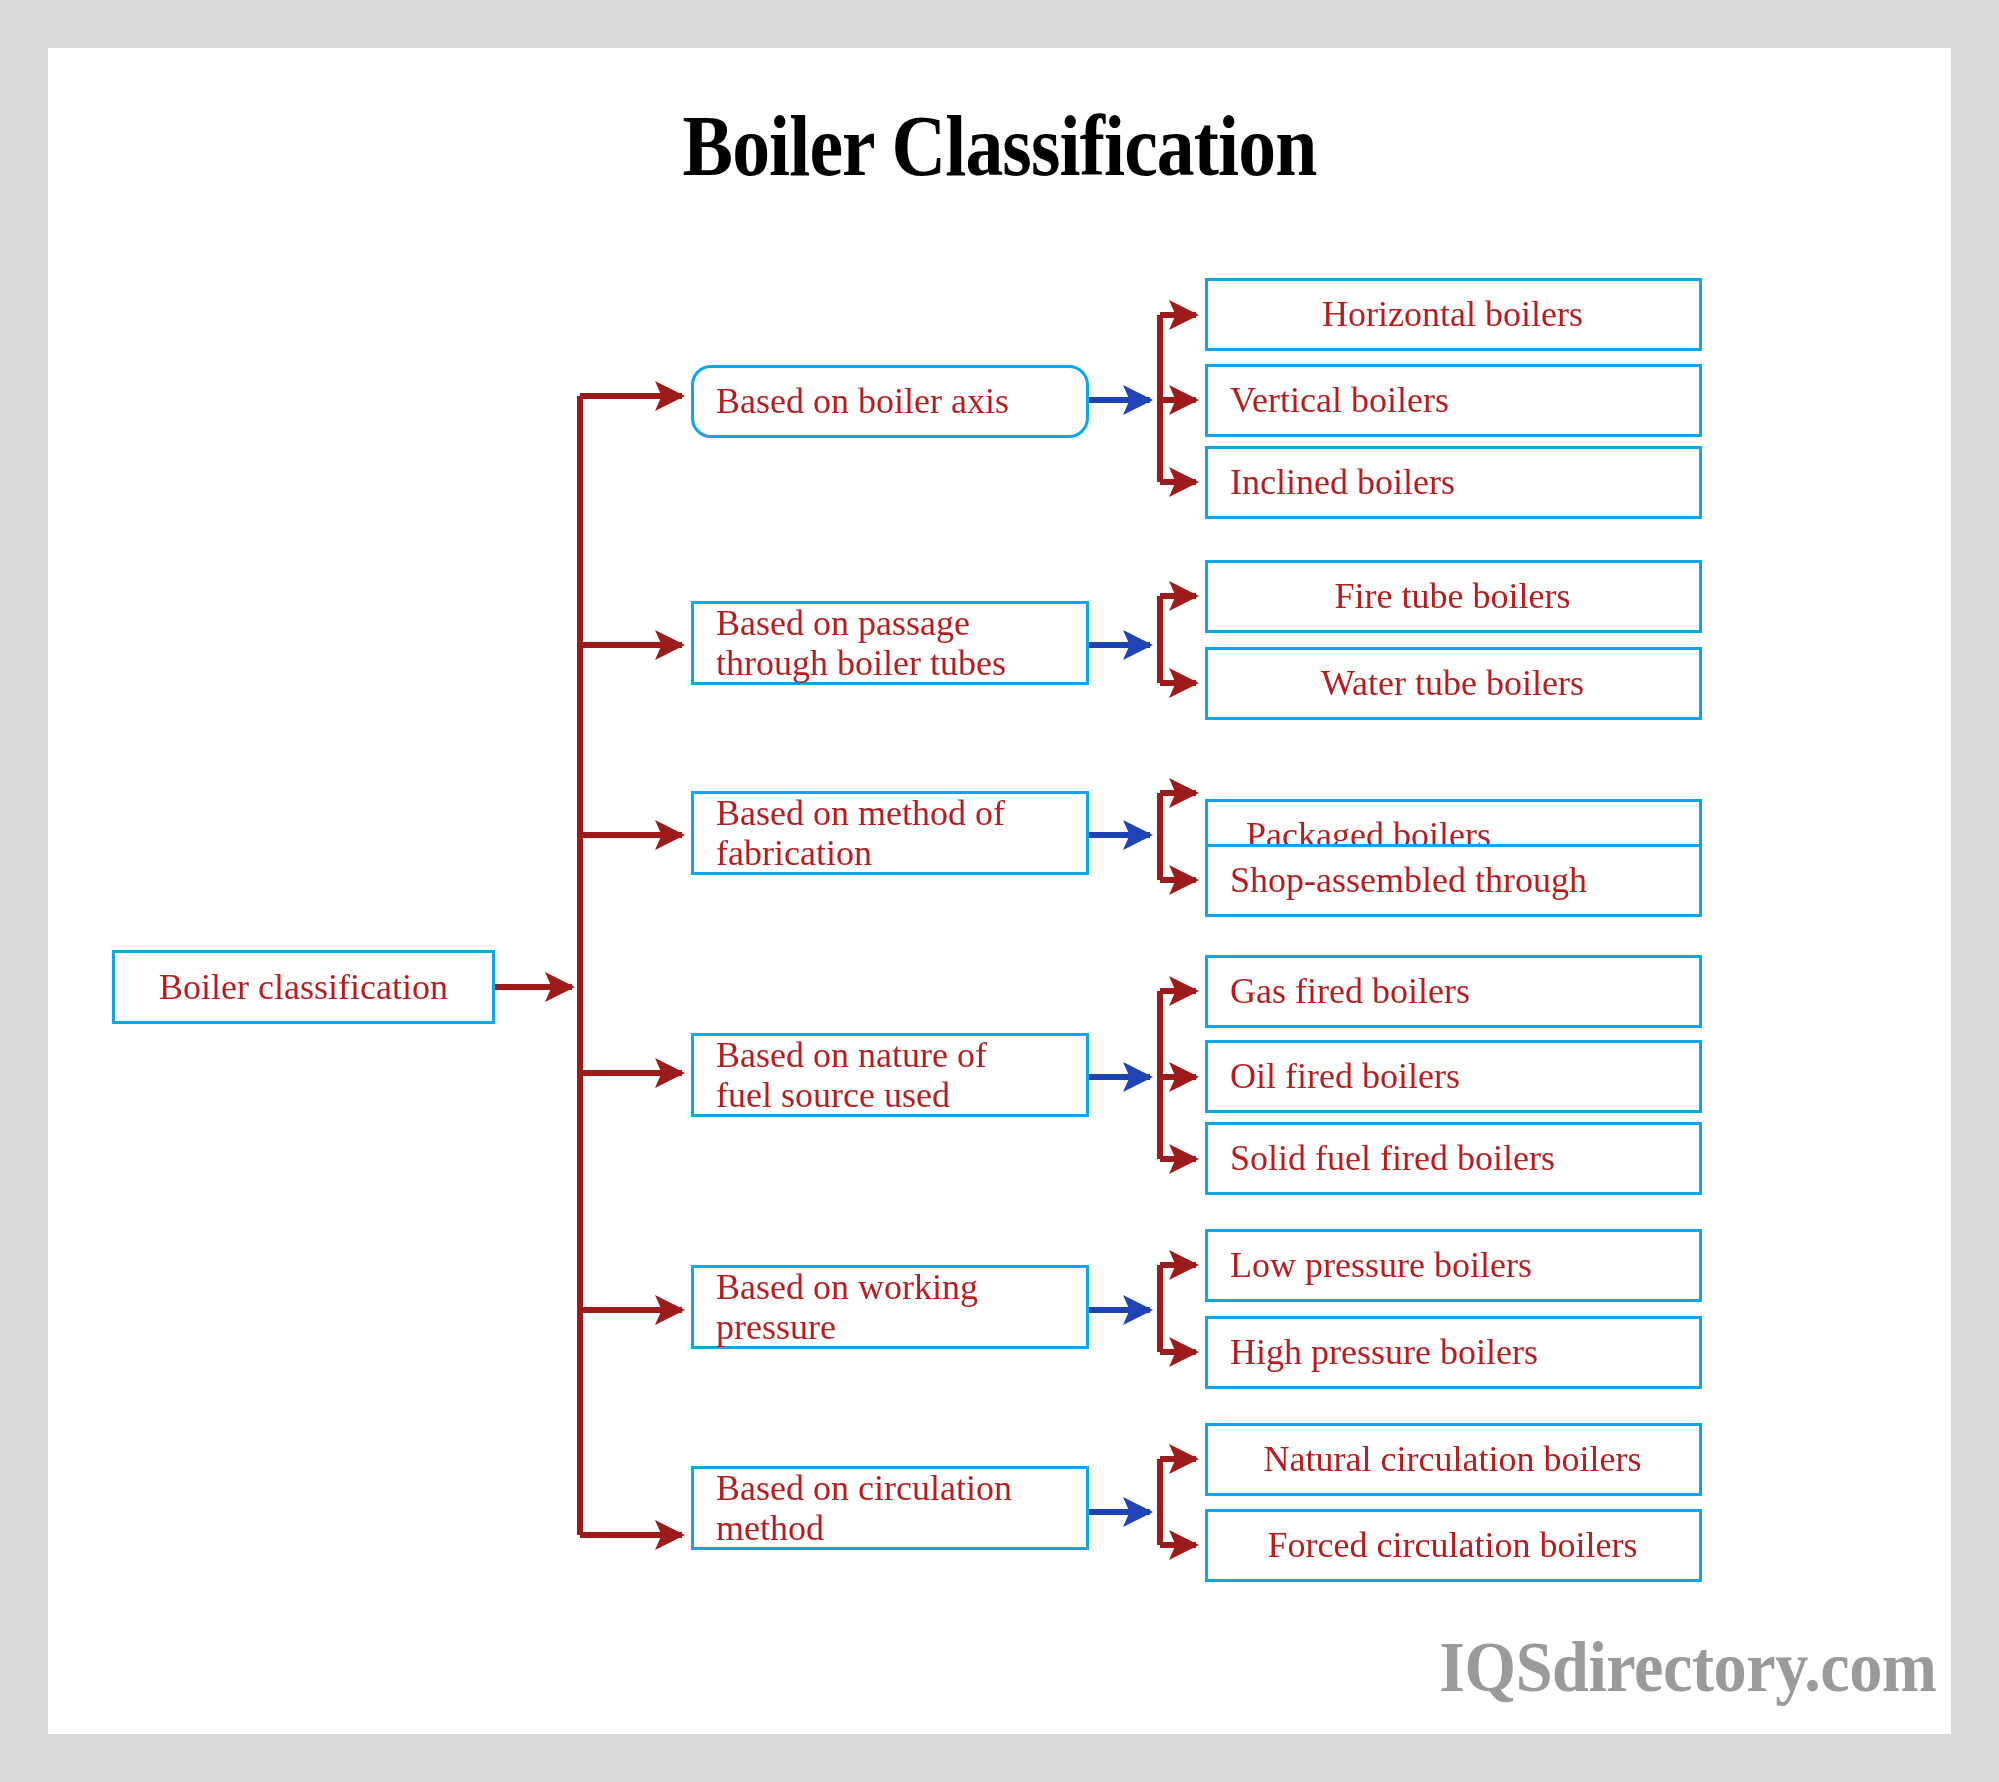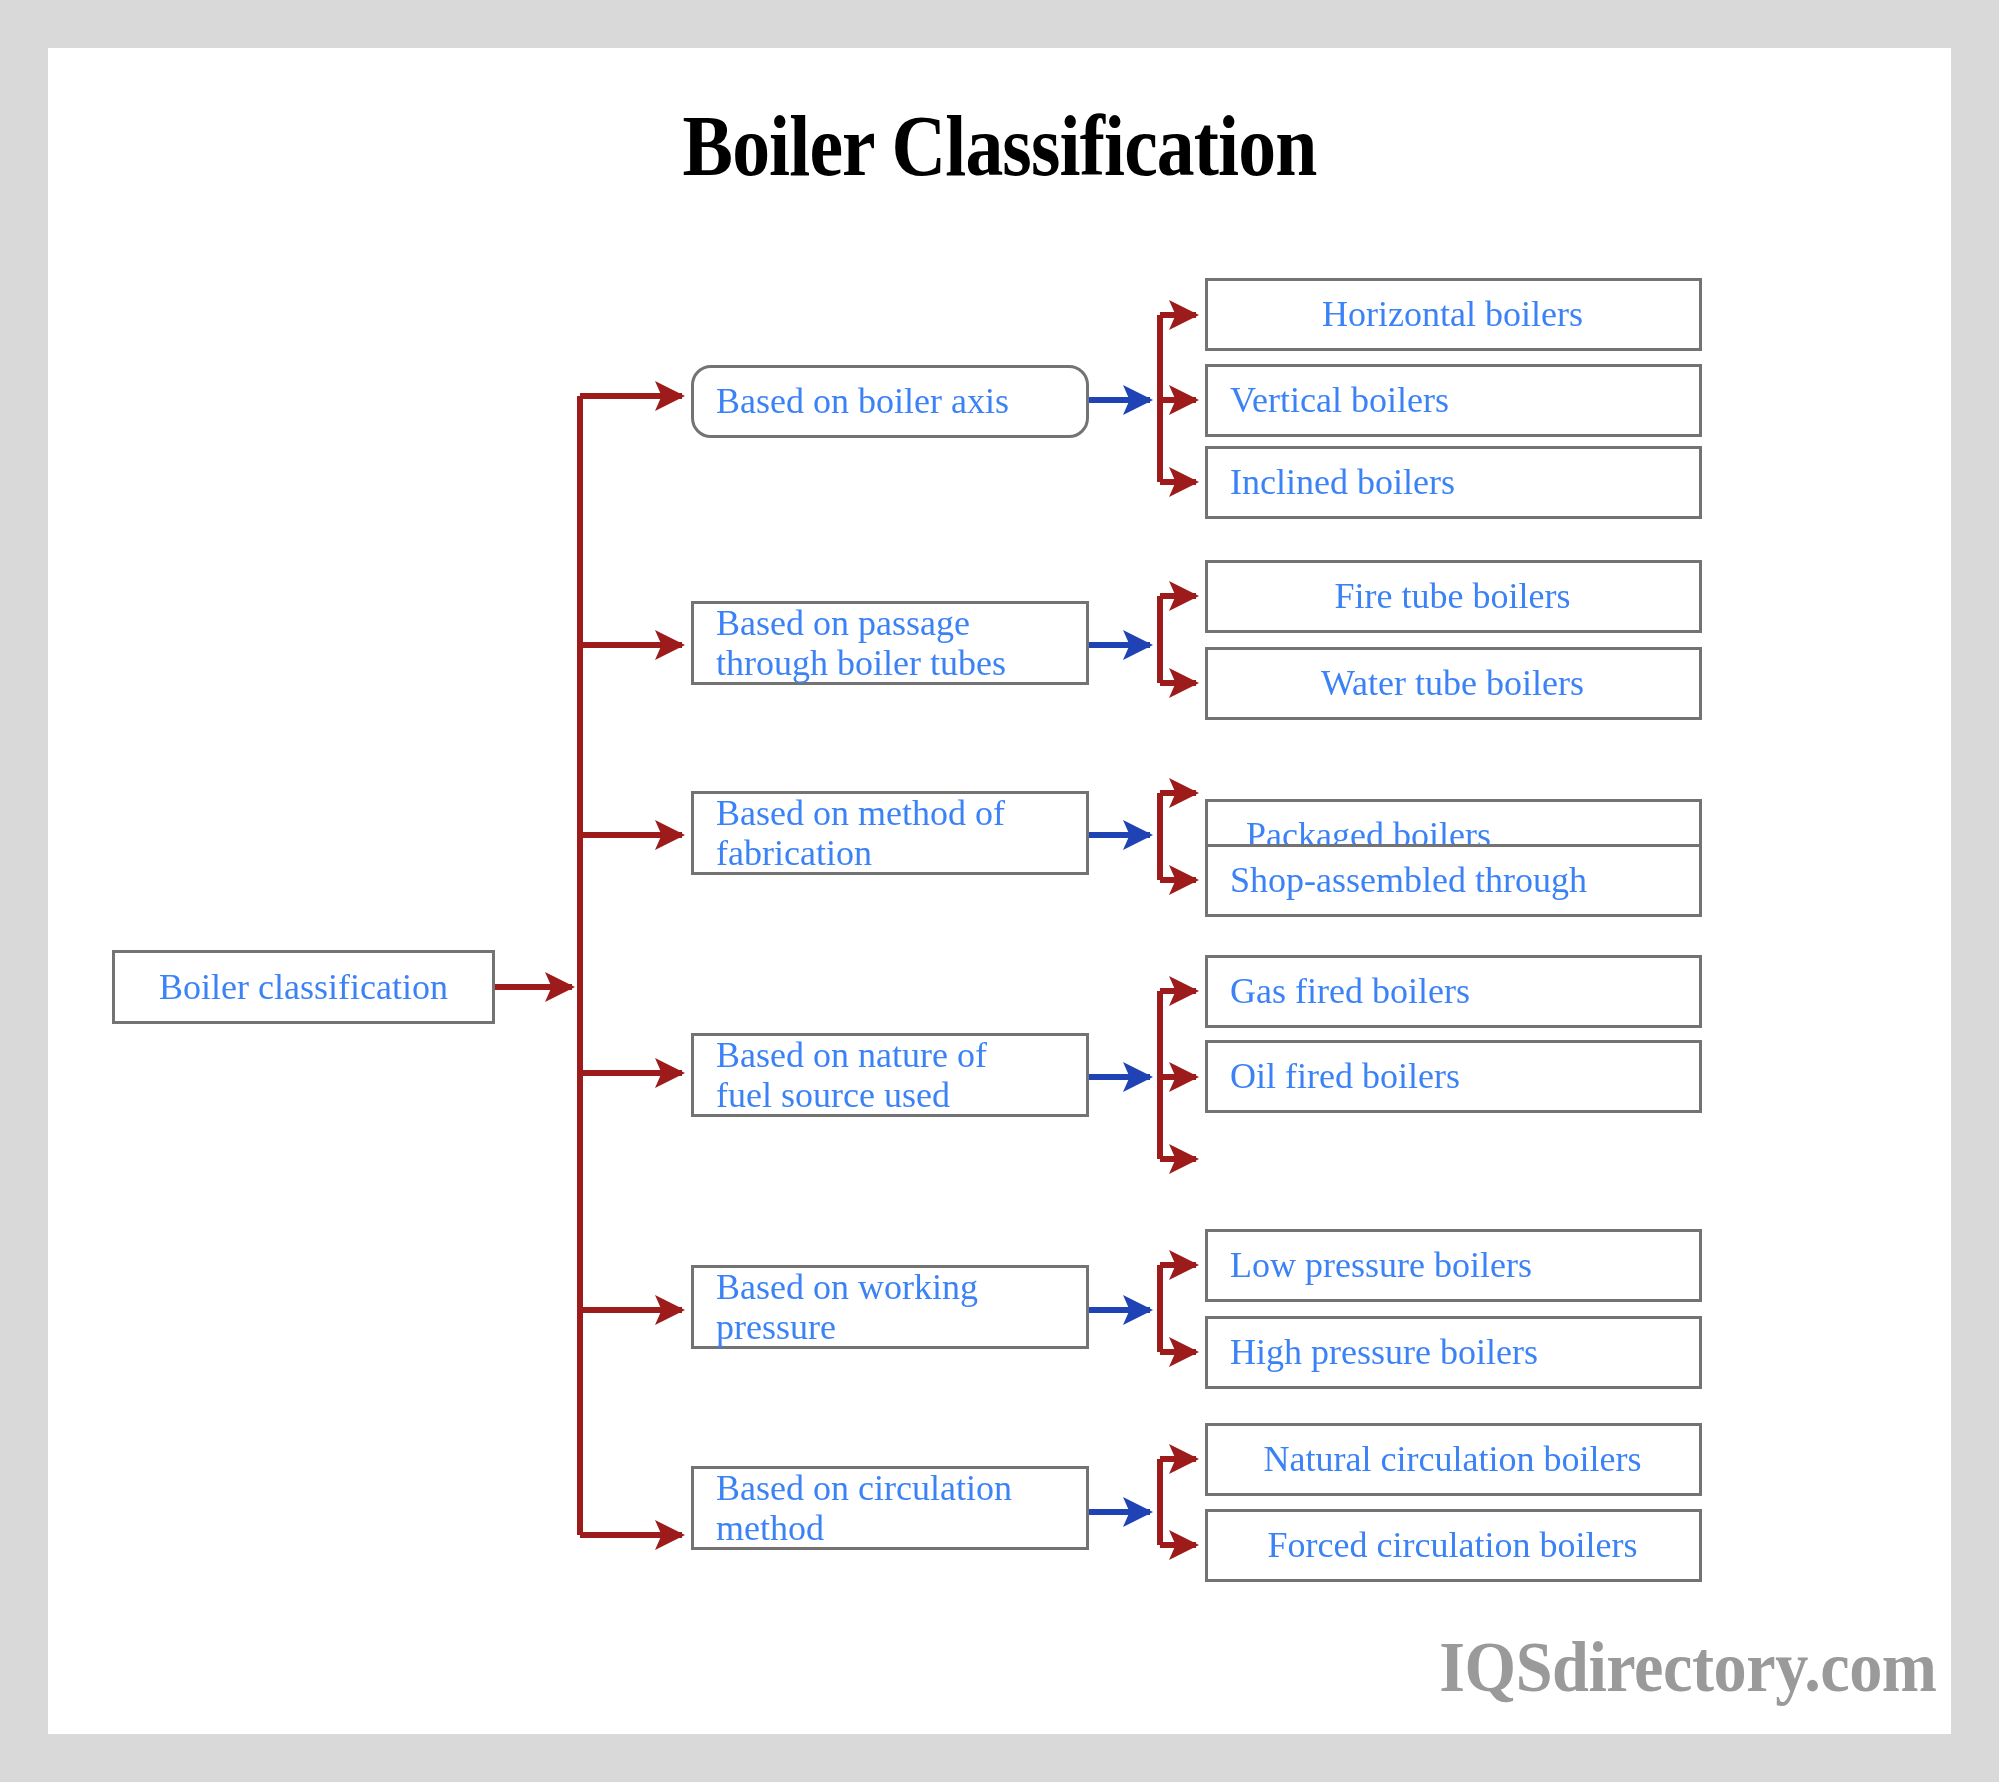--- a/index.html
+++ b/index.html
@@ -44,24 +44,24 @@
     letter-spacing: -1px;
     color: #000000;
     transform: scaleX(0.88);
     transform-origin: center top;
   }
 
   .node {
     position: absolute;
     box-sizing: border-box;
     background: #ffffff;
-    border: 3px solid #737373;
+    border: 3px solid #0ea5e9;
     display: flex;
     align-items: center;
-    color: #3b82f6;
+    color: #b91c1c;
     font-family: "Liberation Serif", "DejaVu Serif", serif;
   }
   .node .txt {
     display: block;
     width: 100%;
     line-height: 1.12;
   }
 
   .root-node {
     left: 112px;
@@ -248,20 +248,23 @@
   <div class="node leaf-node" style="top:844px;">
     <span class="txt">Shop-assembled through</span>
   </div>
 
   <div class="node leaf-node" style="top:955px;">
     <span class="txt">Gas fired boilers</span>
   </div>
   <div class="node leaf-node" style="top:1040px;">
     <span class="txt">Oil fired boilers</span>
   </div>
+  <div class="node leaf-node" style="top:1122px;">
+    <span class="txt">Solid fuel fired boilers</span>
+  </div>
 
   <div class="node leaf-node" style="top:1229px;">
     <span class="txt">Low pressure boilers</span>
   </div>
   <div class="node leaf-node" style="top:1316px;">
     <span class="txt">High pressure boilers</span>
   </div>
 
   <div class="node leaf-node centered" style="top:1423px;">
     <span class="txt">Natural circulation boilers</span>

